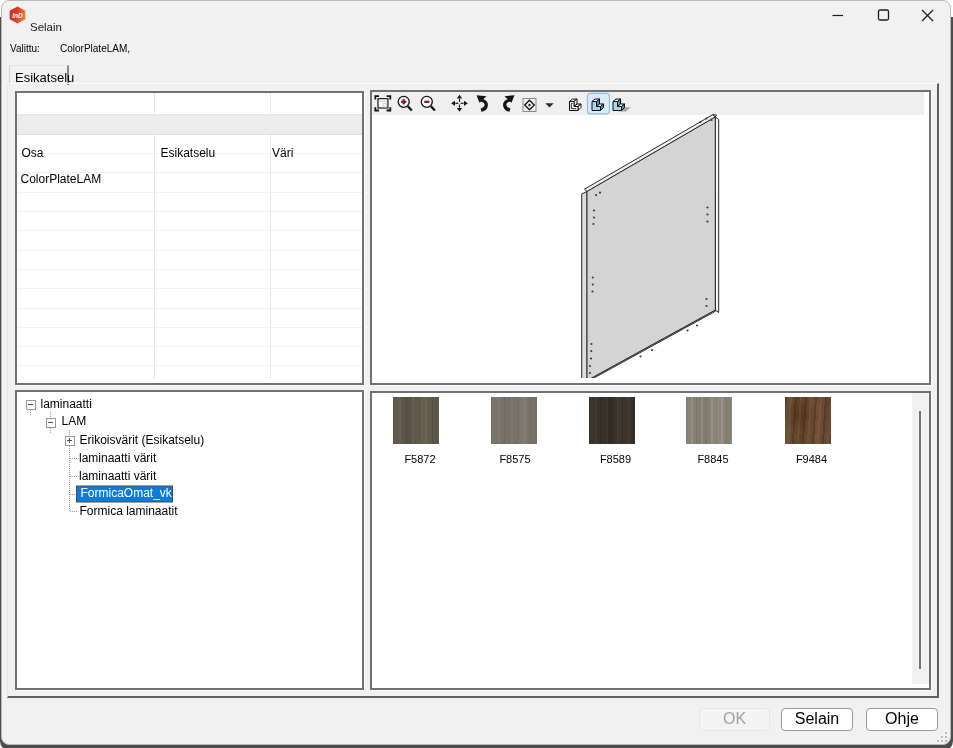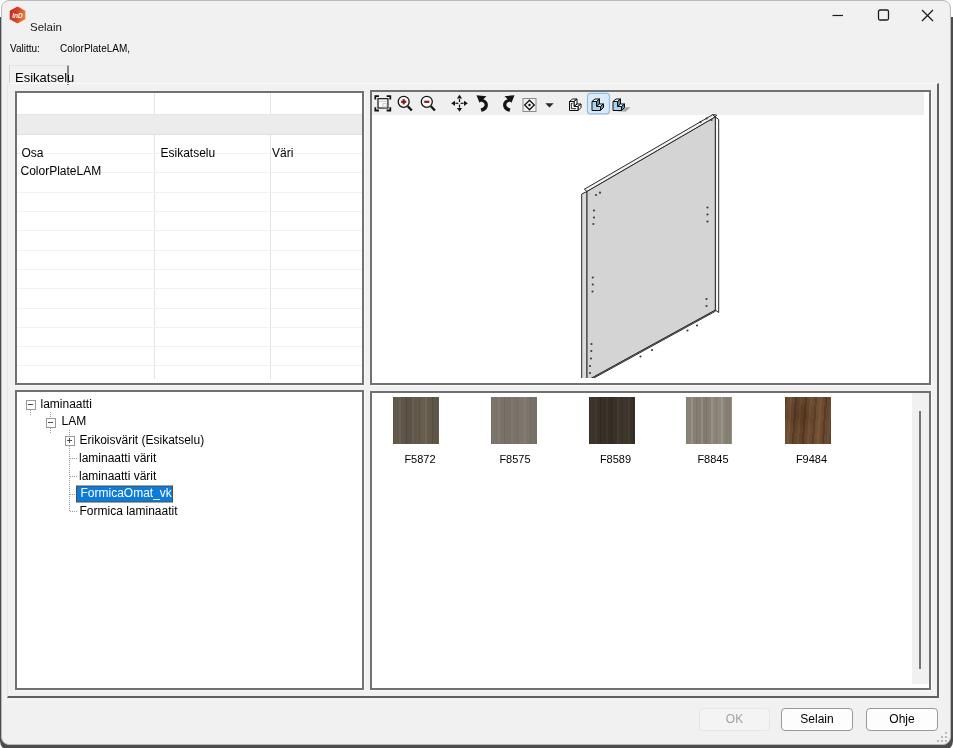--- a/index.html
+++ b/index.html
@@ -34,21 +34,21 @@
   .tcell{position:absolute;font-size:12px;white-space:pre;}
   
   #toolbar{left:0px;top:0px;width:552px;height:23px;background:#f0efef;}
   
   .sw{position:absolute;top:4px;width:46px;height:47px;}
   .swl{position:absolute;top:59.5px;width:46px;text-align:center;font-size:11px;margin-left:4px;}
   
   #sbtrack{left:540px;top:0px;width:17px;height:291px;background:#f1f1f1;}
   #sbthumb{left:547px;top:18px;width:2px;height:258px;background:#747474;}
   
-  .btn{position:absolute;top:708px;height:21px;border-radius:4px;font-size:12px;
+  .btn{position:absolute;top:708px;height:21px;border-radius:4px;font-size:16px;
        text-align:center;line-height:20px;}
   #btnOK{left:699px;width:69px;background:#f5f4f4;border:1px solid #e6e6e6;color:#a2a2a2;}
   #btnPeruuta{left:781px;width:70px;background:#fdfdfd;border:1px solid #999999;color:#000;}
   #btnOhje{left:866px;width:70px;background:#fdfdfd;border:1px solid #999999;color:#000;}
 </style>
 </head>
 <body>
 <div class="abs" id="darkbg"></div>
 <div class="abs" id="win"></div>
 
@@ -92,21 +92,21 @@
   <div class="hline" style="left:0;top:157px;width:345px"></div>
   <div class="hline" style="left:0;top:176px;width:345px"></div>
   <div class="hline" style="left:0;top:195px;width:345px"></div>
   <div class="hline" style="left:0;top:215px;width:345px"></div>
   <div class="hline" style="left:0;top:234px;width:345px"></div>
   <div class="hline" style="left:0;top:253px;width:345px"></div>
   <div class="hline" style="left:0;top:272px;width:345px"></div>
   <div class="cell" style="left:4.5px;top:6px">Osa</div>
   <div class="cell" style="left:143.5px;top:6px">Esikatselu</div>
   <div class="cell" style="left:255px;top:6px">Väri</div>
-  <div class="cell" style="left:3.5px;top:24px">ColorPlateLAM</div>
+  <div class="cell" style="left:3.5px;top:32px">ColorPlateLAM</div>
 </div>
 
 <div class="abs panel" id="viewPanel">
   <div class="abs" id="toolbar"></div>
   <svg class="abs" style="left:0;top:0" width="552" height="286" viewBox="0 0 552 286">
 
     <g stroke="#141414" fill="none" stroke-width="1.8">
       <path d="M3.3,7.4 V4.1 H7 M14.6,4.1 H18.3 V7.4 M18.3,15.2 V18.5 H14.6 M7,18.5 H3.3 V15.2"></path>
     </g>
     <rect x="6" y="6.7" width="9.9" height="9.3" fill="#fff" stroke="#141414" stroke-width="1.2"></rect>

